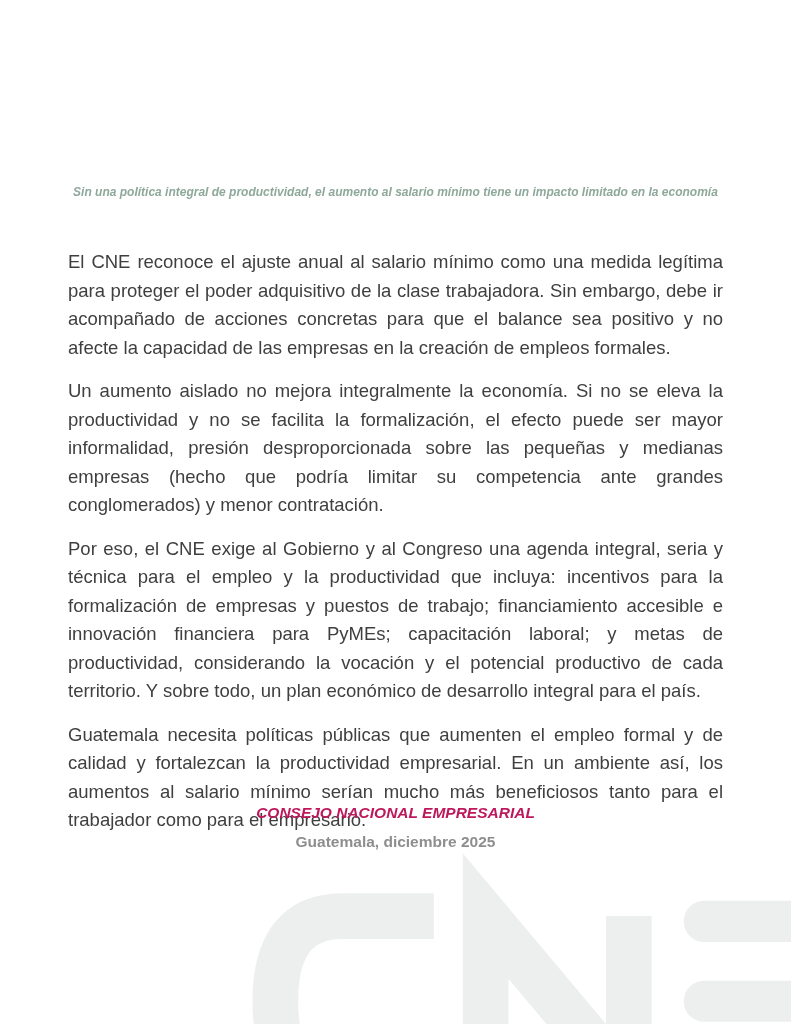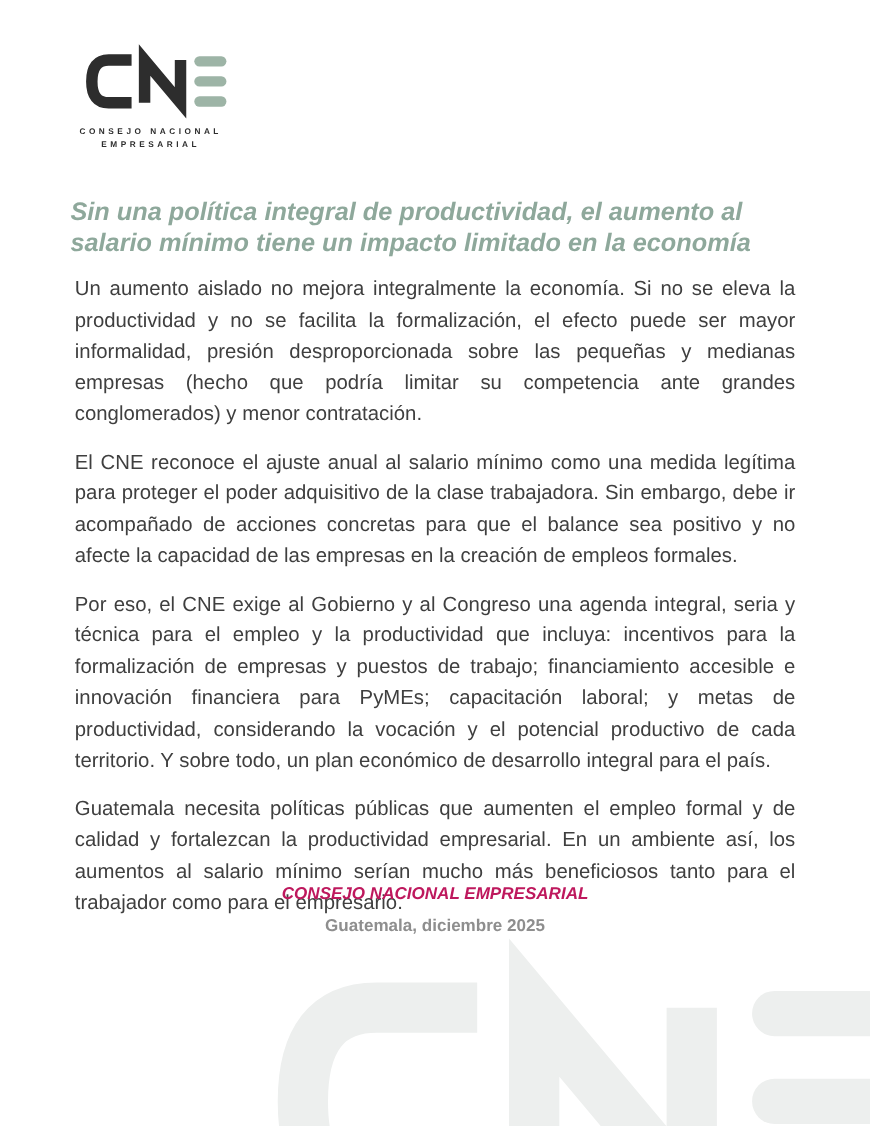--- a/index.html
+++ b/index.html
@@ -30,21 +30,22 @@
     line-height: 1.6;
     white-space: nowrap;
   }
   
   .doc-title {
     position: absolute;
     left: 64px;
     right: 64px;
     top: 178px;
     margin: 0;
-    font-size: 23px;
+    text-align: center;
+    font-size: 12px;
     line-height: 28px;
     font-weight: bold;
     font-style: italic;
     color: #8ea89b;
   }
   
   .body-text {
     position: absolute;
     left: 68px;
     right: 68px;
@@ -87,42 +88,26 @@
     height: 305px;
     pointer-events: none;
   }
   .watermark svg { width: 100%; height: 100%; display: block; }
 </style>
 </head>
 <body>
 
 <div class="page">
 
-  <div class="logo-block">
-    <svg viewBox="0 0 210 100" aria-hidden="true">
-
-      <path d="M 80 22 L 50 22 Q 28 22 28 50 Q 28 78 50 78 L 80 78" fill="none" stroke="#2d2d2d" stroke-width="15" stroke-linecap="butt"></path>
-
-      <path d="M 97 78 L 97 22 L 144 78 L 144 22" fill="none" stroke="#2d2d2d" stroke-width="15" stroke-linejoin="miter" stroke-linecap="butt"></path>
-
-      <rect x="162" y="17" width="42" height="13.5" rx="6.7" fill="#9db4a6"></rect>
-      <rect x="162" y="43.2" width="42" height="13.5" rx="6.7" fill="#9db4a6"></rect>
-      <rect x="162" y="69.5" width="42" height="13.5" rx="6.7" fill="#9db4a6"></rect>
-    </svg>
-    <div class="logo-tagline">
-      <div>CONSEJO NACIONAL</div>
-      <div>EMPRESARIAL</div>
-    </div>
-  </div>
 
   <h1 class="doc-title">Sin una política integral de productividad, el aumento al salario mínimo tiene un impacto limitado en la economía</h1>
 
   <div class="body-text">
+    <p>El CNE reconoce el ajuste anual al salario mínimo como una medida legítima para proteger el poder adquisitivo de la clase trabajadora. Sin embargo, debe ir acompañado de acciones concretas para que el balance sea positivo y no afecte la capacidad de las empresas en la creación de empleos formales.</p>
     <p>Un aumento aislado no mejora integralmente la economía. Si no se eleva la productividad y no se facilita la formalización, el efecto puede ser mayor informalidad, presión desproporcionada sobre las pequeñas y medianas empresas (hecho que podría limitar su competencia ante grandes conglomerados) y menor contratación.</p>
-    <p>El CNE reconoce el ajuste anual al salario mínimo como una medida legítima para proteger el poder adquisitivo de la clase trabajadora. Sin embargo, debe ir acompañado de acciones concretas para que el balance sea positivo y no afecte la capacidad de las empresas en la creación de empleos formales.</p>
     <p>Por eso, el CNE exige al Gobierno y al Congreso una agenda integral, seria y técnica para el empleo y la productividad que incluya: incentivos para la formalización de empresas y puestos de trabajo; financiamiento accesible e innovación financiera para PyMEs; capacitación laboral; y metas de productividad, considerando la vocación y el potencial productivo de cada territorio. Y sobre todo, un plan económico de desarrollo integral para el país.</p>
     <p>Guatemala necesita políticas públicas que aumenten el empleo formal y de calidad y fortalezcan la productividad empresarial. En un ambiente así, los aumentos al salario mínimo serían mucho más beneficiosos tanto para el trabajador como para el empresario.</p>
   </div>
 
   <div class="signature">
     <div class="org">CONSEJO NACIONAL EMPRESARIAL</div>
     <div class="dateline">Guatemala, diciembre 2025</div>
   </div>
 
   <div class="watermark">

